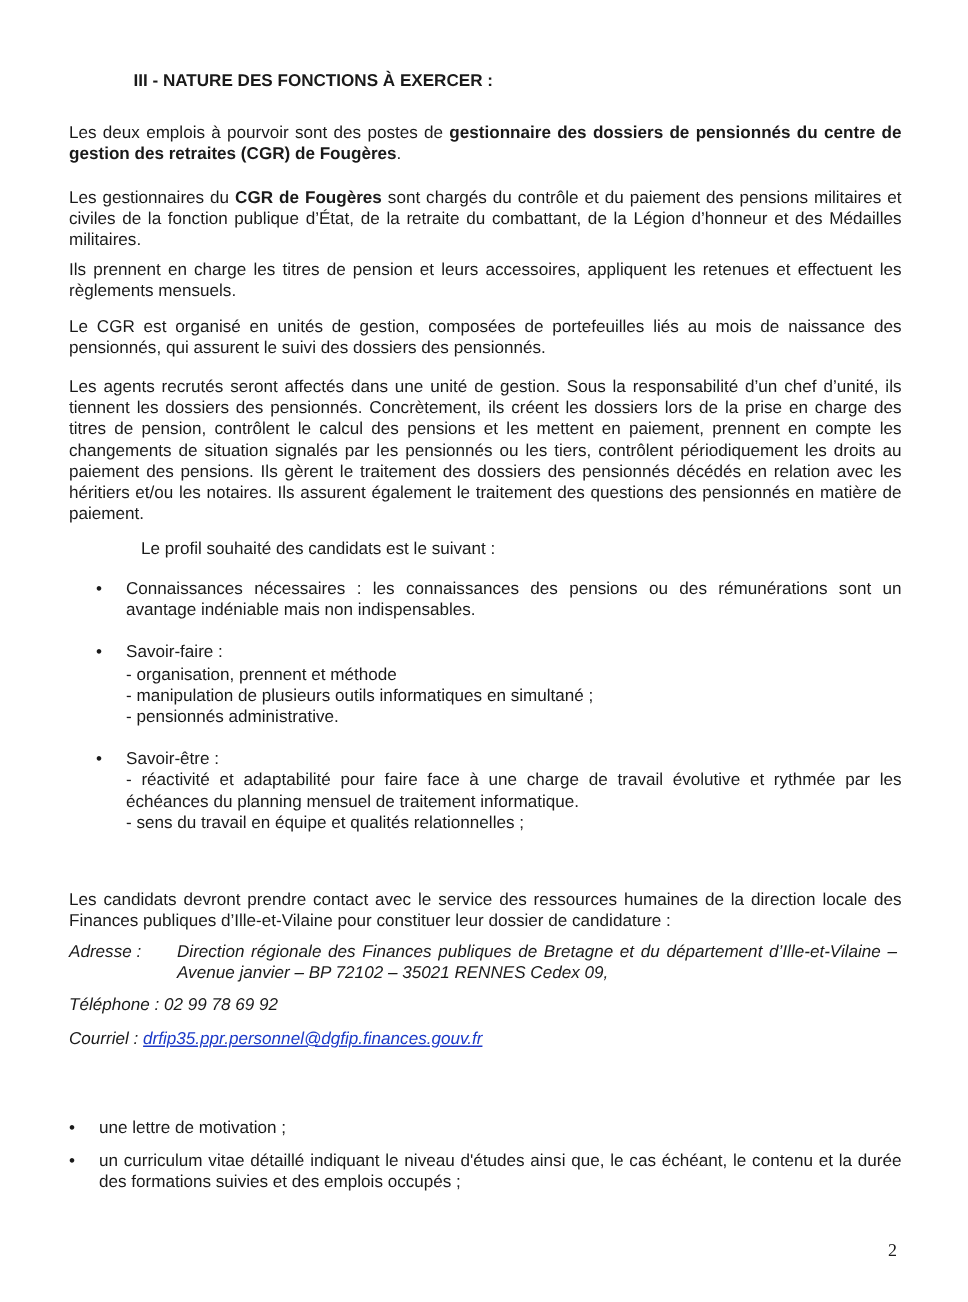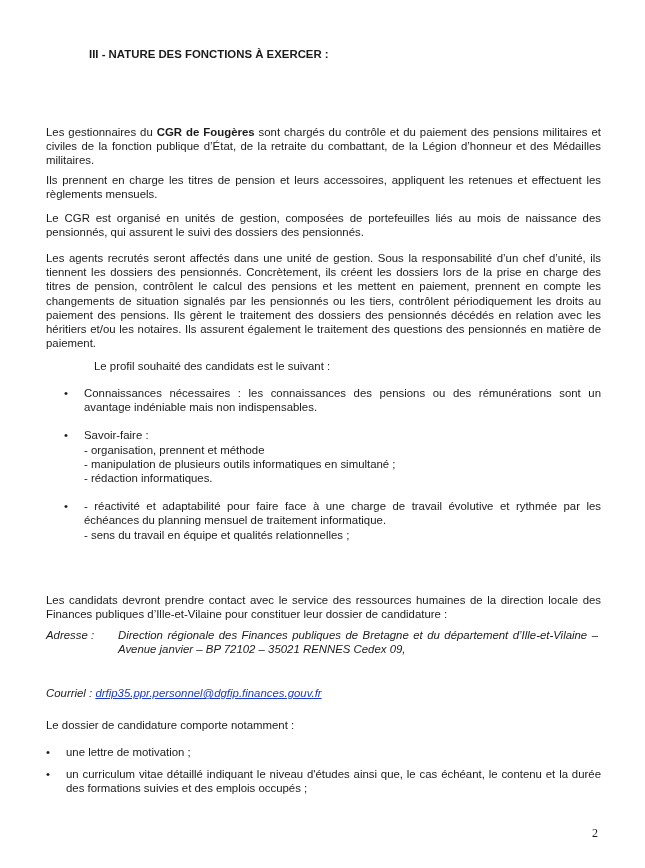--- a/index.html
+++ b/index.html
@@ -26,20 +26,23 @@
     .addr-label { display: inline-block; width: 72px; vertical-align: top; }
     .addr-body { display: inline-block; width: 480px; vertical-align: top; }
   </style>
 </head>
 <body>
 
 <div class="page">
 
   <div class="heading" style="left:89px; top:47px;">III - NATURE DES FONCTIONS À EXERCER :</div>
 
+  <div class="block" style="top:82px;">
+    <p><span>Les deux emplois à pourvoir sont des postes de </span><b>gestionnaire des dossiers de pensionnés du centre de gestion des retraites (CGR) de Fougères</b><span>.</span></p>
+  </div>
 
   <div class="block" style="top:173px;">
     <p>Ils prennent en charge les titres de pension et leurs accessoires, appliquent les retenues et effectuent les règlements mensuels.</p>
   </div>
 
   <div class="block" style="top:125px;">
     <p><span>Les gestionnaires du </span><b>CGR de Fougères</b><span> sont chargés du contrôle et du paiement des pensions militaires et civiles de la fonction publique d’État, de la retraite du combattant, de la Légion d’honneur et des Médailles militaires.</span></p>
   </div>
 
   <div class="block" style="top:211px;">
@@ -57,47 +60,49 @@
   <div class="bullet-list" style="top:386px;">
     <div class="bitem">
       <span class="dot">•</span>
       <span class="txt">Connaissances nécessaires : les connaissances des pensions ou des rémunérations sont un avantage indéniable mais non indispensables.</span>
     </div>
     <div class="bitem" style="margin-top:14px;">
       <span class="dot">•</span>
       <span class="txt">Savoir-faire :</span>
       <span class="sub">- organisation, prennent et méthode</span>
       <span class="sub">- manipulation de plusieurs outils informatiques en simultané ;</span>
-      <span class="sub">- rédaction informatiques.</span>
+      <span class="sub">- pensionnés administrative.</span>
     </div>
     <div class="bitem" style="margin-top:14px;">
       <span class="dot">•</span>
+      <span class="txt">Savoir-être :</span>
       <span class="sub txt">- réactivité et adaptabilité pour faire face à une charge de travail évolutive et rythmée par les échéances du planning mensuel de traitement informatique.</span>
       <span class="sub">- sens du travail en équipe et qualités relationnelles ;</span>
     </div>
   </div>
 
 
   <div class="block" style="top:593px;">
     <p>Les candidats devront prendre contact avec le service des ressources humaines de la direction locale des Finances publiques d’Ille-et-Vilaine pour constituer leur dossier de candidature :</p>
   </div>
 
   <div class="block italic" style="top:628px;">
     <span class="addr-label">Adresse :</span><span class="addr-body">Direction régionale des Finances publiques de Bretagne et du département d’Ille-et-Vilaine – Avenue janvier – BP 72102 – 35021 RENNES Cedex 09,</span>
   </div>
 
+  <div class="block italic" style="top:663px;">
+    <span>Téléphone :</span>
+    <span>02 99 78 69 92</span>
+  </div>
 
   <div class="block italic" style="top:686px;">
     <span>Courriel :</span>
     <span class="link">drfip35.ppr.personnel@dgfip.finances.gouv.fr</span>
   </div>
 
-  <div class="block" style="top:718px;">
-    <p>Le dossier de candidature comporte notamment :</p>
-  </div>
 
   <div class="bullet-list" style="left:46px; width:555px; top:745px;">
     <div class="bitem">
       <span class="dot">•</span>
       <span class="txt">une lettre de motivation ;</span>
     </div>
     <div class="bitem" style="margin-top:8px;">
       <span class="dot">•</span>
       <span class="txt">un curriculum vitae détaillé indiquant le niveau d'études ainsi que, le cas échéant, le contenu et la durée des formations suivies et des emplois occupés ;</span>
     </div>

